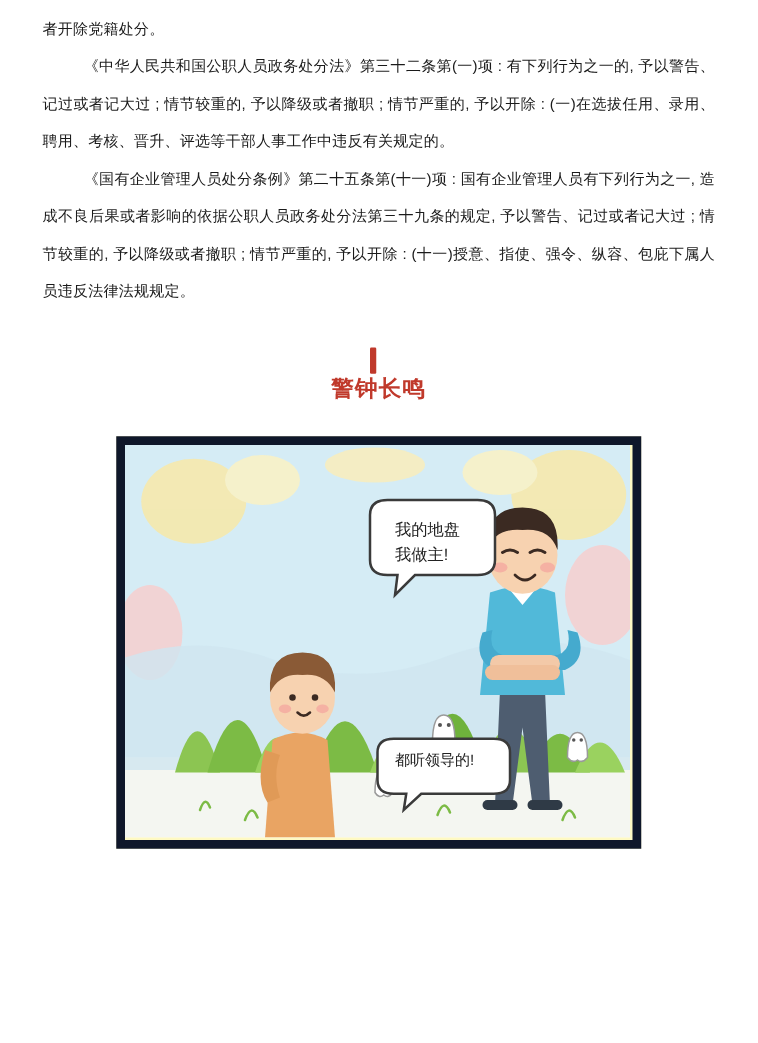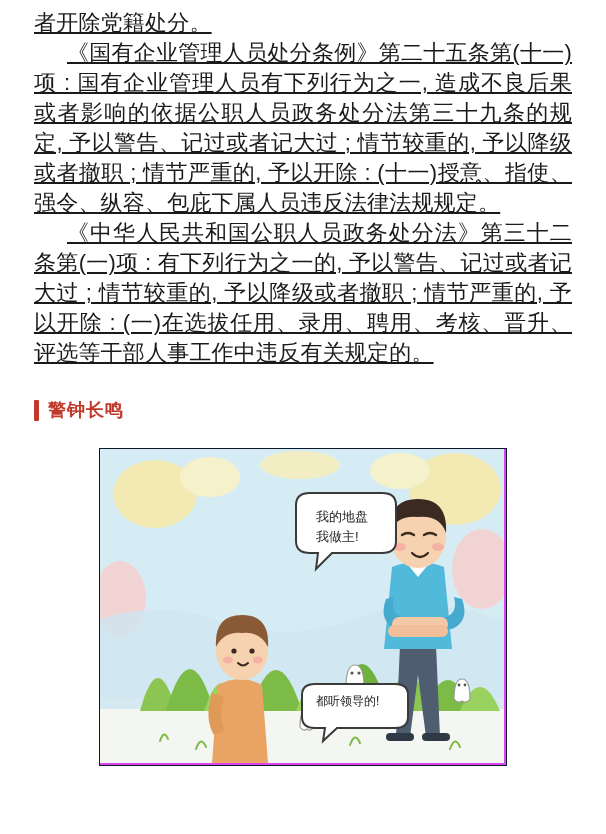--- a/index.html
+++ b/index.html
@@ -15,39 +15,39 @@
     overflow: hidden;
   }
   .page {
     position: relative;
     width: 606px;
     height: 834px;
     box-sizing: border-box;
     padding: 0 34px;
   }
   .para {
-    font-size: 22px;
+    font-size: 12px;
     line-height: 30px;
     text-align: justify;
     text-justify: inter-ideograph;
     margin: 0;
     letter-spacing: 0.2px;
-    text-decoration: underline;
   }
   .para.indent {
     text-indent: 33px;
   }
   .first-line {
     margin-top: 8px;
   }
   .section-head {
     display: flex;
     align-items: center;
     margin-top: 30px;
     margin-bottom: 4px;
+    flex-direction: column;
   }
   .section-bar {
     width: 5px;
     height: 21px;
     background: #c0392b;
     margin-right: 9px;
     border-radius: 1px;
   }
   .section-title {
     font-size: 18px;
@@ -56,39 +56,39 @@
     letter-spacing: 1px;
   }
   .illustration-wrap {
     margin-top: 26px;
     display: flex;
     justify-content: center;
   }
   .illustration {
     width: 406px;
     height: 316px;
-    border: 1px solid #0f172a;
-    background: #d946ef;
+    border: 7px solid #0f172a;
+    background: #fef9c3;
     position: relative;
     overflow: hidden;
   }
   .illustration svg {
     display: block;
   }
 </style>
 </head>
 <body>
 
 <div class="page">
 
   <p class="para first-line">者开除党籍处分。</p>
 
+  <p class="para indent">《中华人民共和国公职人员政务处分法》第三十二条第(一)项 : 有下列行为之一的, 予以警告、记过或者记大过 ; 情节较重的, 予以降级或者撤职 ; 情节严重的, 予以开除 : (一)在选拔任用、录用、聘用、考核、晋升、评选等干部人事工作中违反有关规定的。</p>
+
   <p class="para indent">《国有企业管理人员处分条例》第二十五条第(十一)项 : 国有企业管理人员有下列行为之一, 造成不良后果或者影响的依据公职人员政务处分法第三十九条的规定, 予以警告、记过或者记大过 ; 情节较重的, 予以降级或者撤职 ; 情节严重的, 予以开除 : (十一)授意、指使、强令、纵容、包庇下属人员违反法律法规规定。</p>
-
-  <p class="para indent">《中华人民共和国公职人员政务处分法》第三十二条第(一)项 : 有下列行为之一的, 予以警告、记过或者记大过 ; 情节较重的, 予以降级或者撤职 ; 情节严重的, 予以开除 : (一)在选拔任用、录用、聘用、考核、晋升、评选等干部人事工作中违反有关规定的。</p>
 
   <div class="section-head">
     <span class="section-bar"></span>
     <span class="section-title">警钟长鸣</span>
   </div>
 
 
   <div class="illustration-wrap">
     <div class="illustration">
       <svg width="404" height="314" viewBox="0 0 404 314" xmlns="http://www.w3.org/2000/svg">

